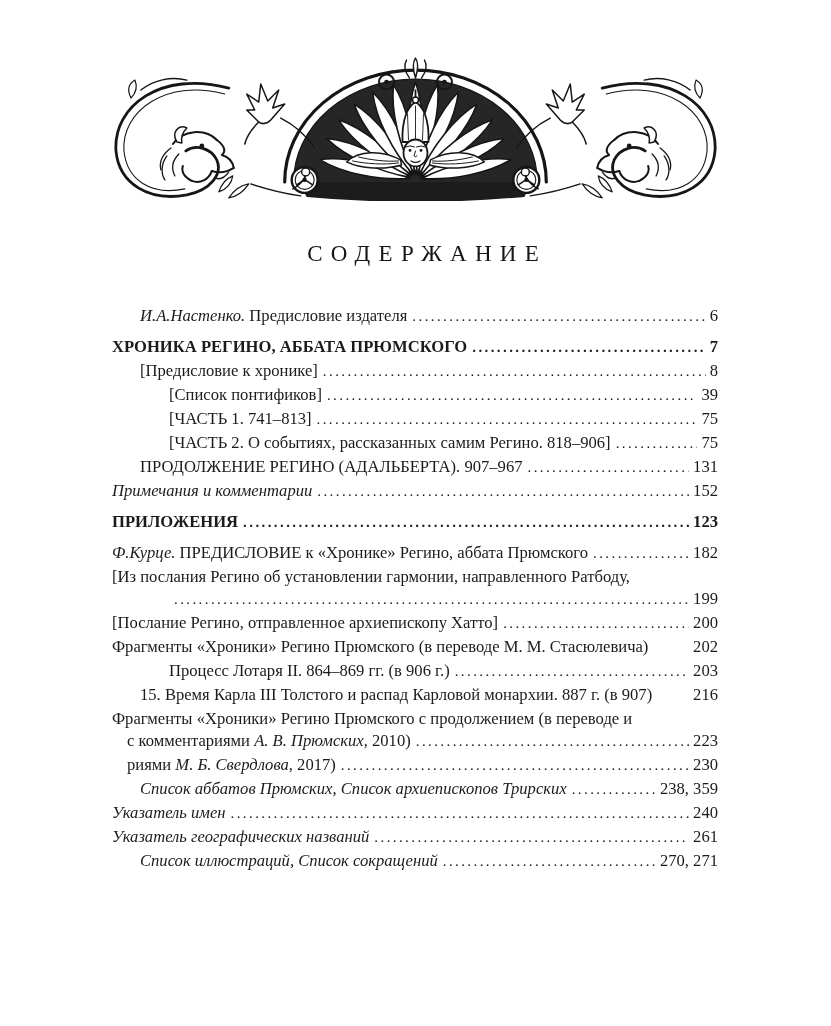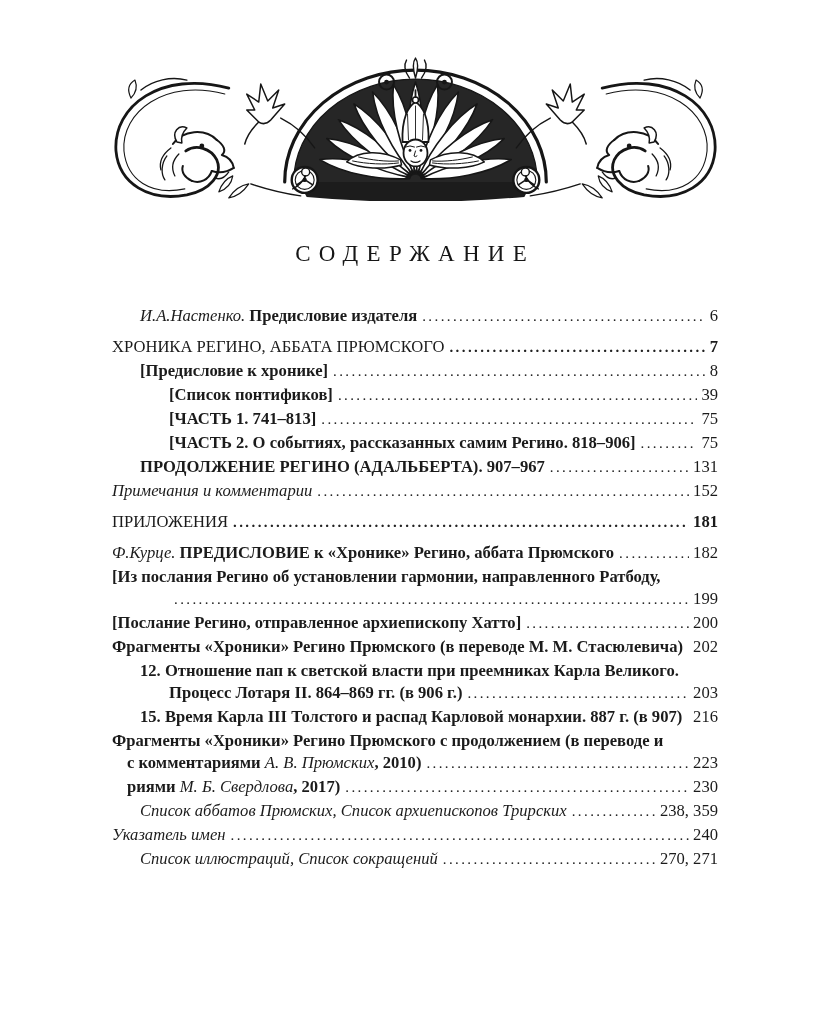--- a/index.html
+++ b/index.html
@@ -11,43 +11,43 @@
     margin:0 auto;
     font-family:"Liberation Serif", serif;
     color:#1b1b1b;
     overflow:hidden;
   }
   .ornament {
     position:absolute; left:101px; top:56px;
     width:629px; height:145px;
   }
   .page-title {
-    position:absolute; top:241px; left:108px; width:606px;
+    position:absolute; top:241px; left:120px; width:606px;
     text-align:center;
     font-size:23px;
     letter-spacing:0.36em;
     padding-left:0.36em;
     color:#161616;
   }
   .toc {
     position:absolute; top:303px; left:112px; width:606px;
     font-size:16.6px;
   }
   .entry { margin-top:2px; }
   .entry.gap { margin-top:9px; }
   .line { line-height:22px; }
   .flexline { display:flex; align-items:baseline; }
   .ind-0 { padding-left:0; }
   .ind-1 { padding-left:28px; }
   .ind-2 { padding-left:57px;text-align:right; }
   .ind-h { padding-left:15px; }
   .txt { white-space:nowrap; }
-  .n { font-style:normal;font-weight:bold; }
+  .n { font-style:normal; }
   .i { font-style:italic; }
-  .b { font-weight:normal; }
+  .b { font-weight:bold; }
   .leader {
     flex:1 1 auto; overflow:hidden; white-space:nowrap;
     margin:0 4px 0 5px; min-width:10px;
     color:#222;
   }
   .leader::after {
     content:"....................................................................................................................................................................................";
     letter-spacing:2.4px; font-size:15px;
   }
   .spacer { flex:1 1 auto; min-width:10px; }
@@ -214,21 +214,21 @@
         <div class="line flexline ind-0">
           <span class="txt"><span class="i">Примечания и комментарии</span></span>
           <span class="leader"></span>
           <span class="pg">152</span>
         </div>
       </div>
       <div class="entry gap bold">
         <div class="line flexline ind-0">
           <span class="txt"><span class="b">ПРИЛОЖЕНИЯ</span></span>
           <span class="leader"></span>
-          <span class="pg">181</span>
+          <span class="pg">123</span>
         </div>
       </div>
       <div class="entry gap">
         <div class="line flexline ind-0">
           <span class="txt"><span class="i">Ф.Курце.</span><span class="n"> ПРЕДИСЛОВИЕ к «Хронике» Регино, аббата Прюмского</span></span>
           <span class="leader"></span>
           <span class="pg">182</span>
         </div>
       </div>
       <div class="entry">
@@ -246,21 +246,20 @@
         </div>
       </div>
       <div class="entry">
         <div class="line flexline ind-0">
           <span class="txt"><span class="n">Фрагменты «Хроники» Регино Прюмского (в переводе М. М. Стасюлевича)</span></span>
           <span class="spacer"></span>
           <span class="pg">202</span>
         </div>
       </div>
       <div class="entry">
-        <div class="line ind-1"><span class="txt"><span class="n">12. Отношение пап к светской власти при преемниках Карла Великого.</span></span></div>
         <div class="line flexline ind-2">
           <span class="txt"><span class="n">Процесс Лотаря II. 864–869 гг. (в 906 г.)</span></span>
           <span class="leader"></span>
           <span class="pg">203</span>
         </div>
       </div>
       <div class="entry">
         <div class="line flexline ind-1">
           <span class="txt"><span class="n">15. Время Карла III Толстого и распад Карловой монархии. 887 г. (в 907)</span></span>
           <span class="spacer"></span>
@@ -290,20 +289,27 @@
         </div>
       </div>
       <div class="entry">
         <div class="line flexline ind-0">
           <span class="txt"><span class="i">Указатель имен</span></span>
           <span class="leader"></span>
           <span class="pg">240</span>
         </div>
       </div>
       <div class="entry">
+        <div class="line flexline ind-0">
+          <span class="txt"><span class="i">Указатель географических названий</span></span>
+          <span class="leader"></span>
+          <span class="pg">261</span>
+        </div>
+      </div>
+      <div class="entry">
         <div class="line flexline ind-1">
           <span class="txt"><span class="i">Список иллюстраций, Список сокращений</span></span>
           <span class="leader"></span>
           <span class="pg">270, 271</span>
         </div>
       </div>
     </div>
 
 </div>
 

